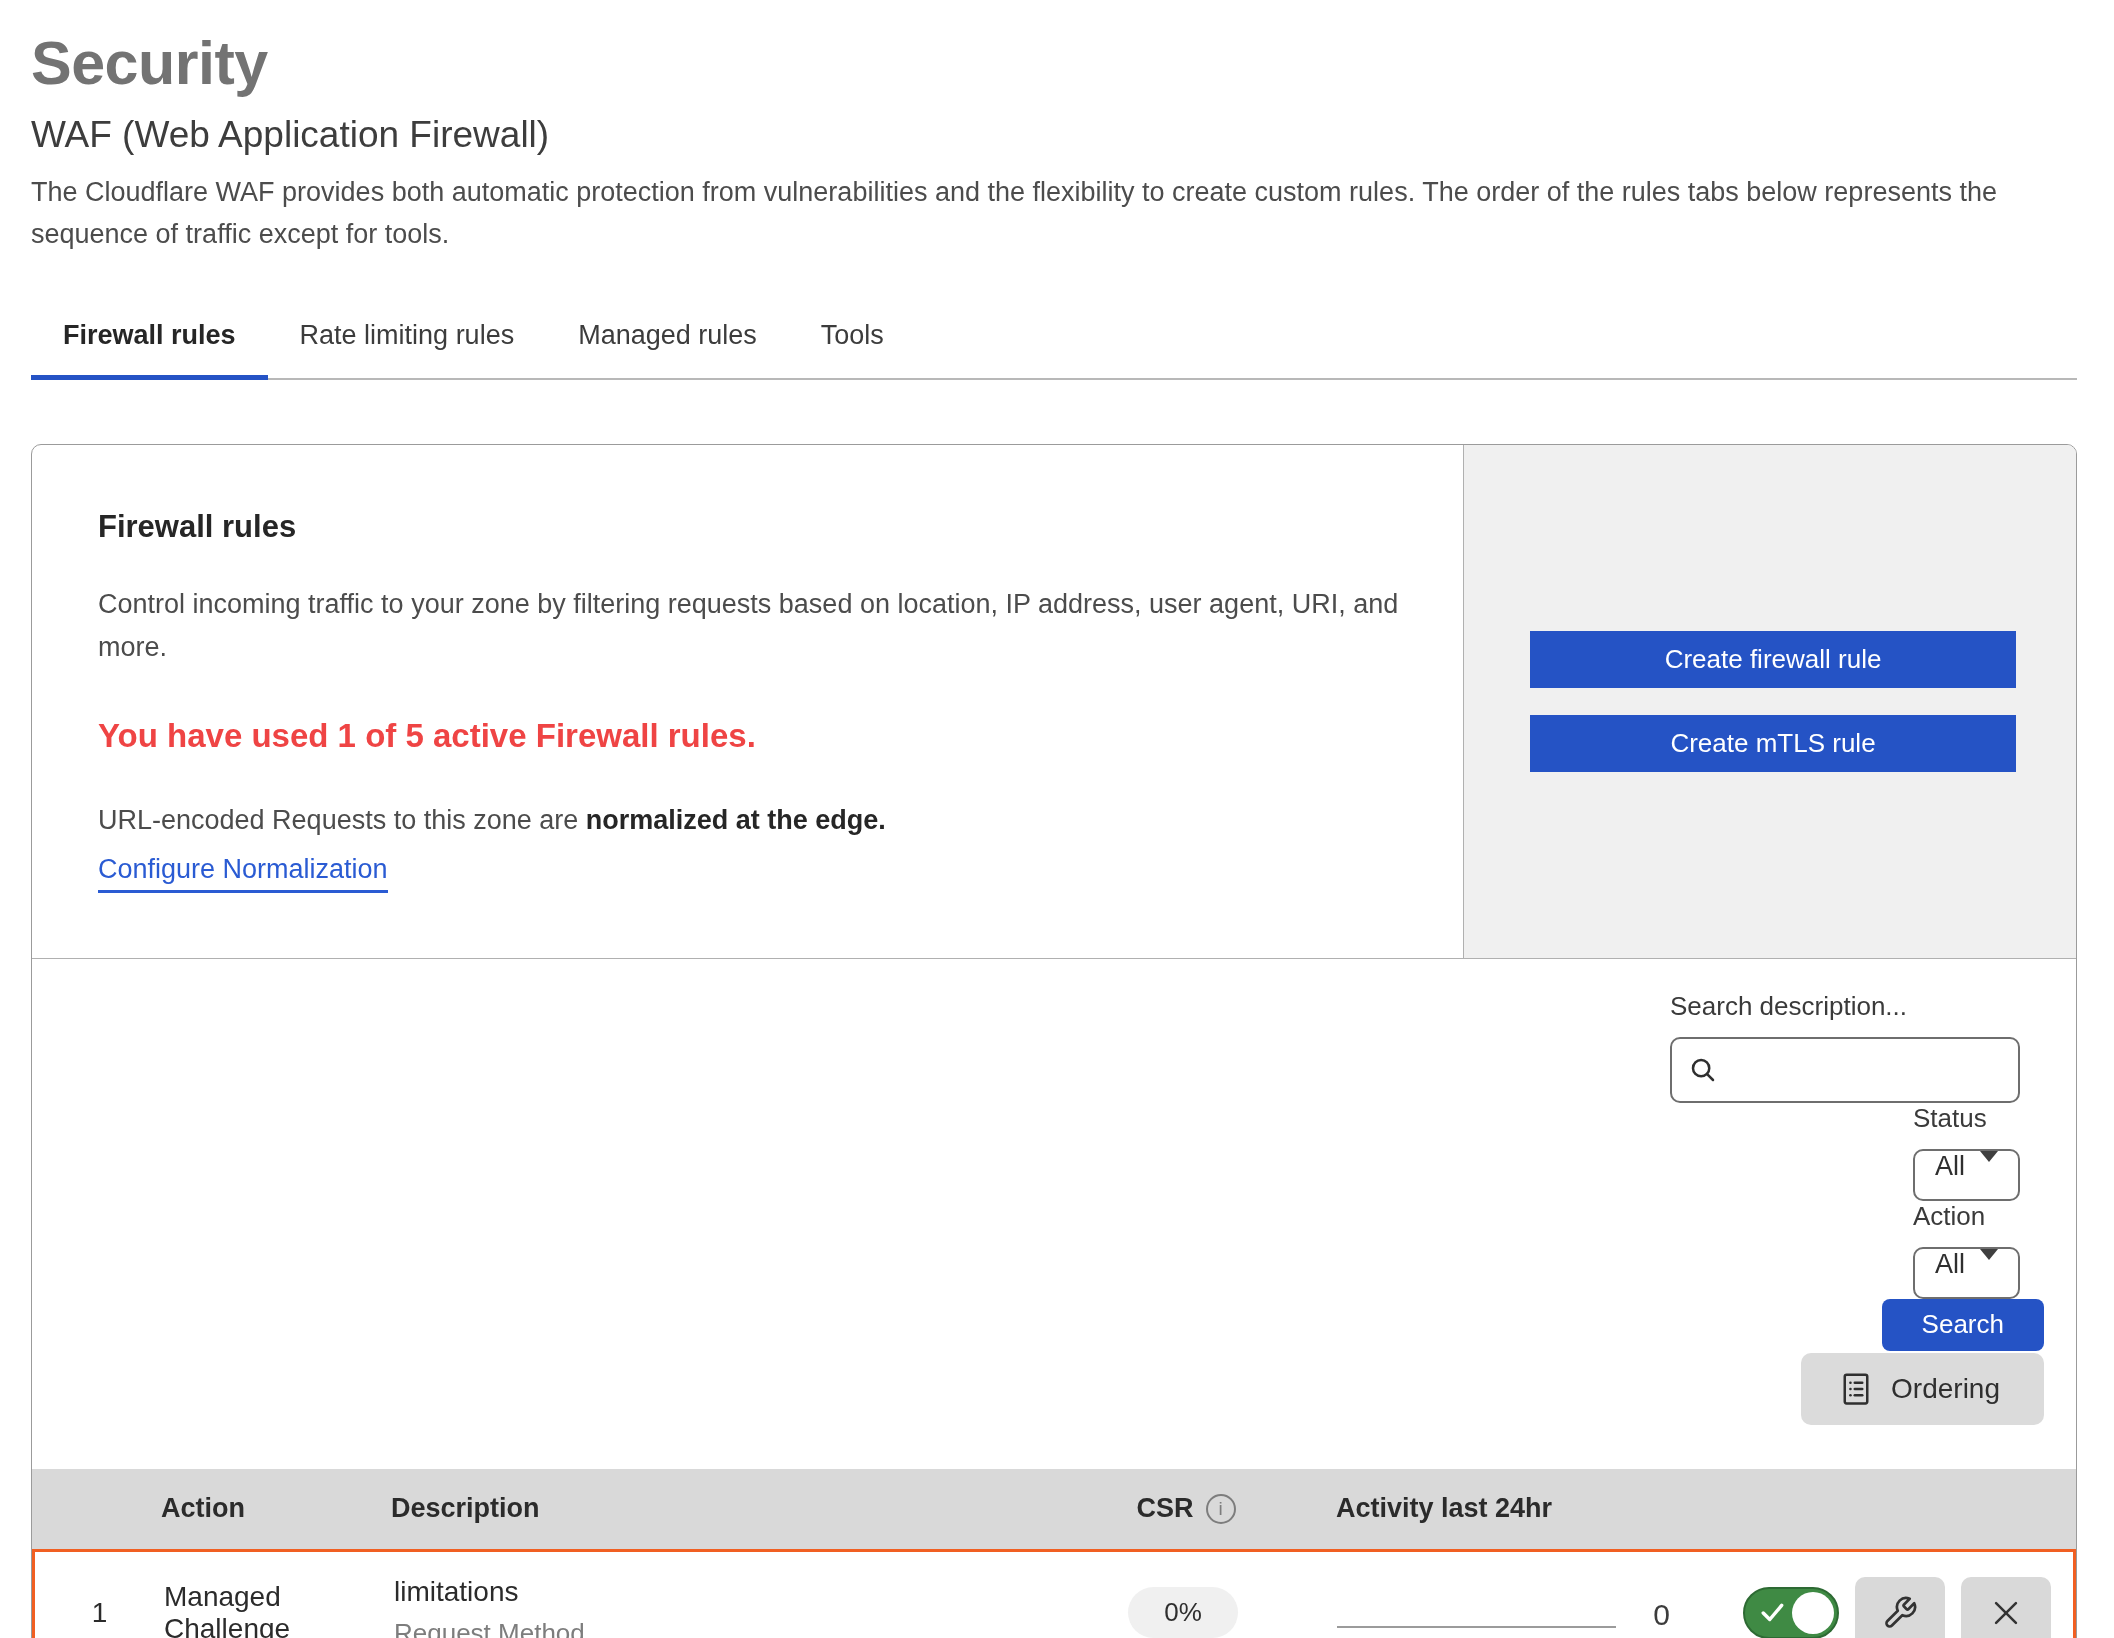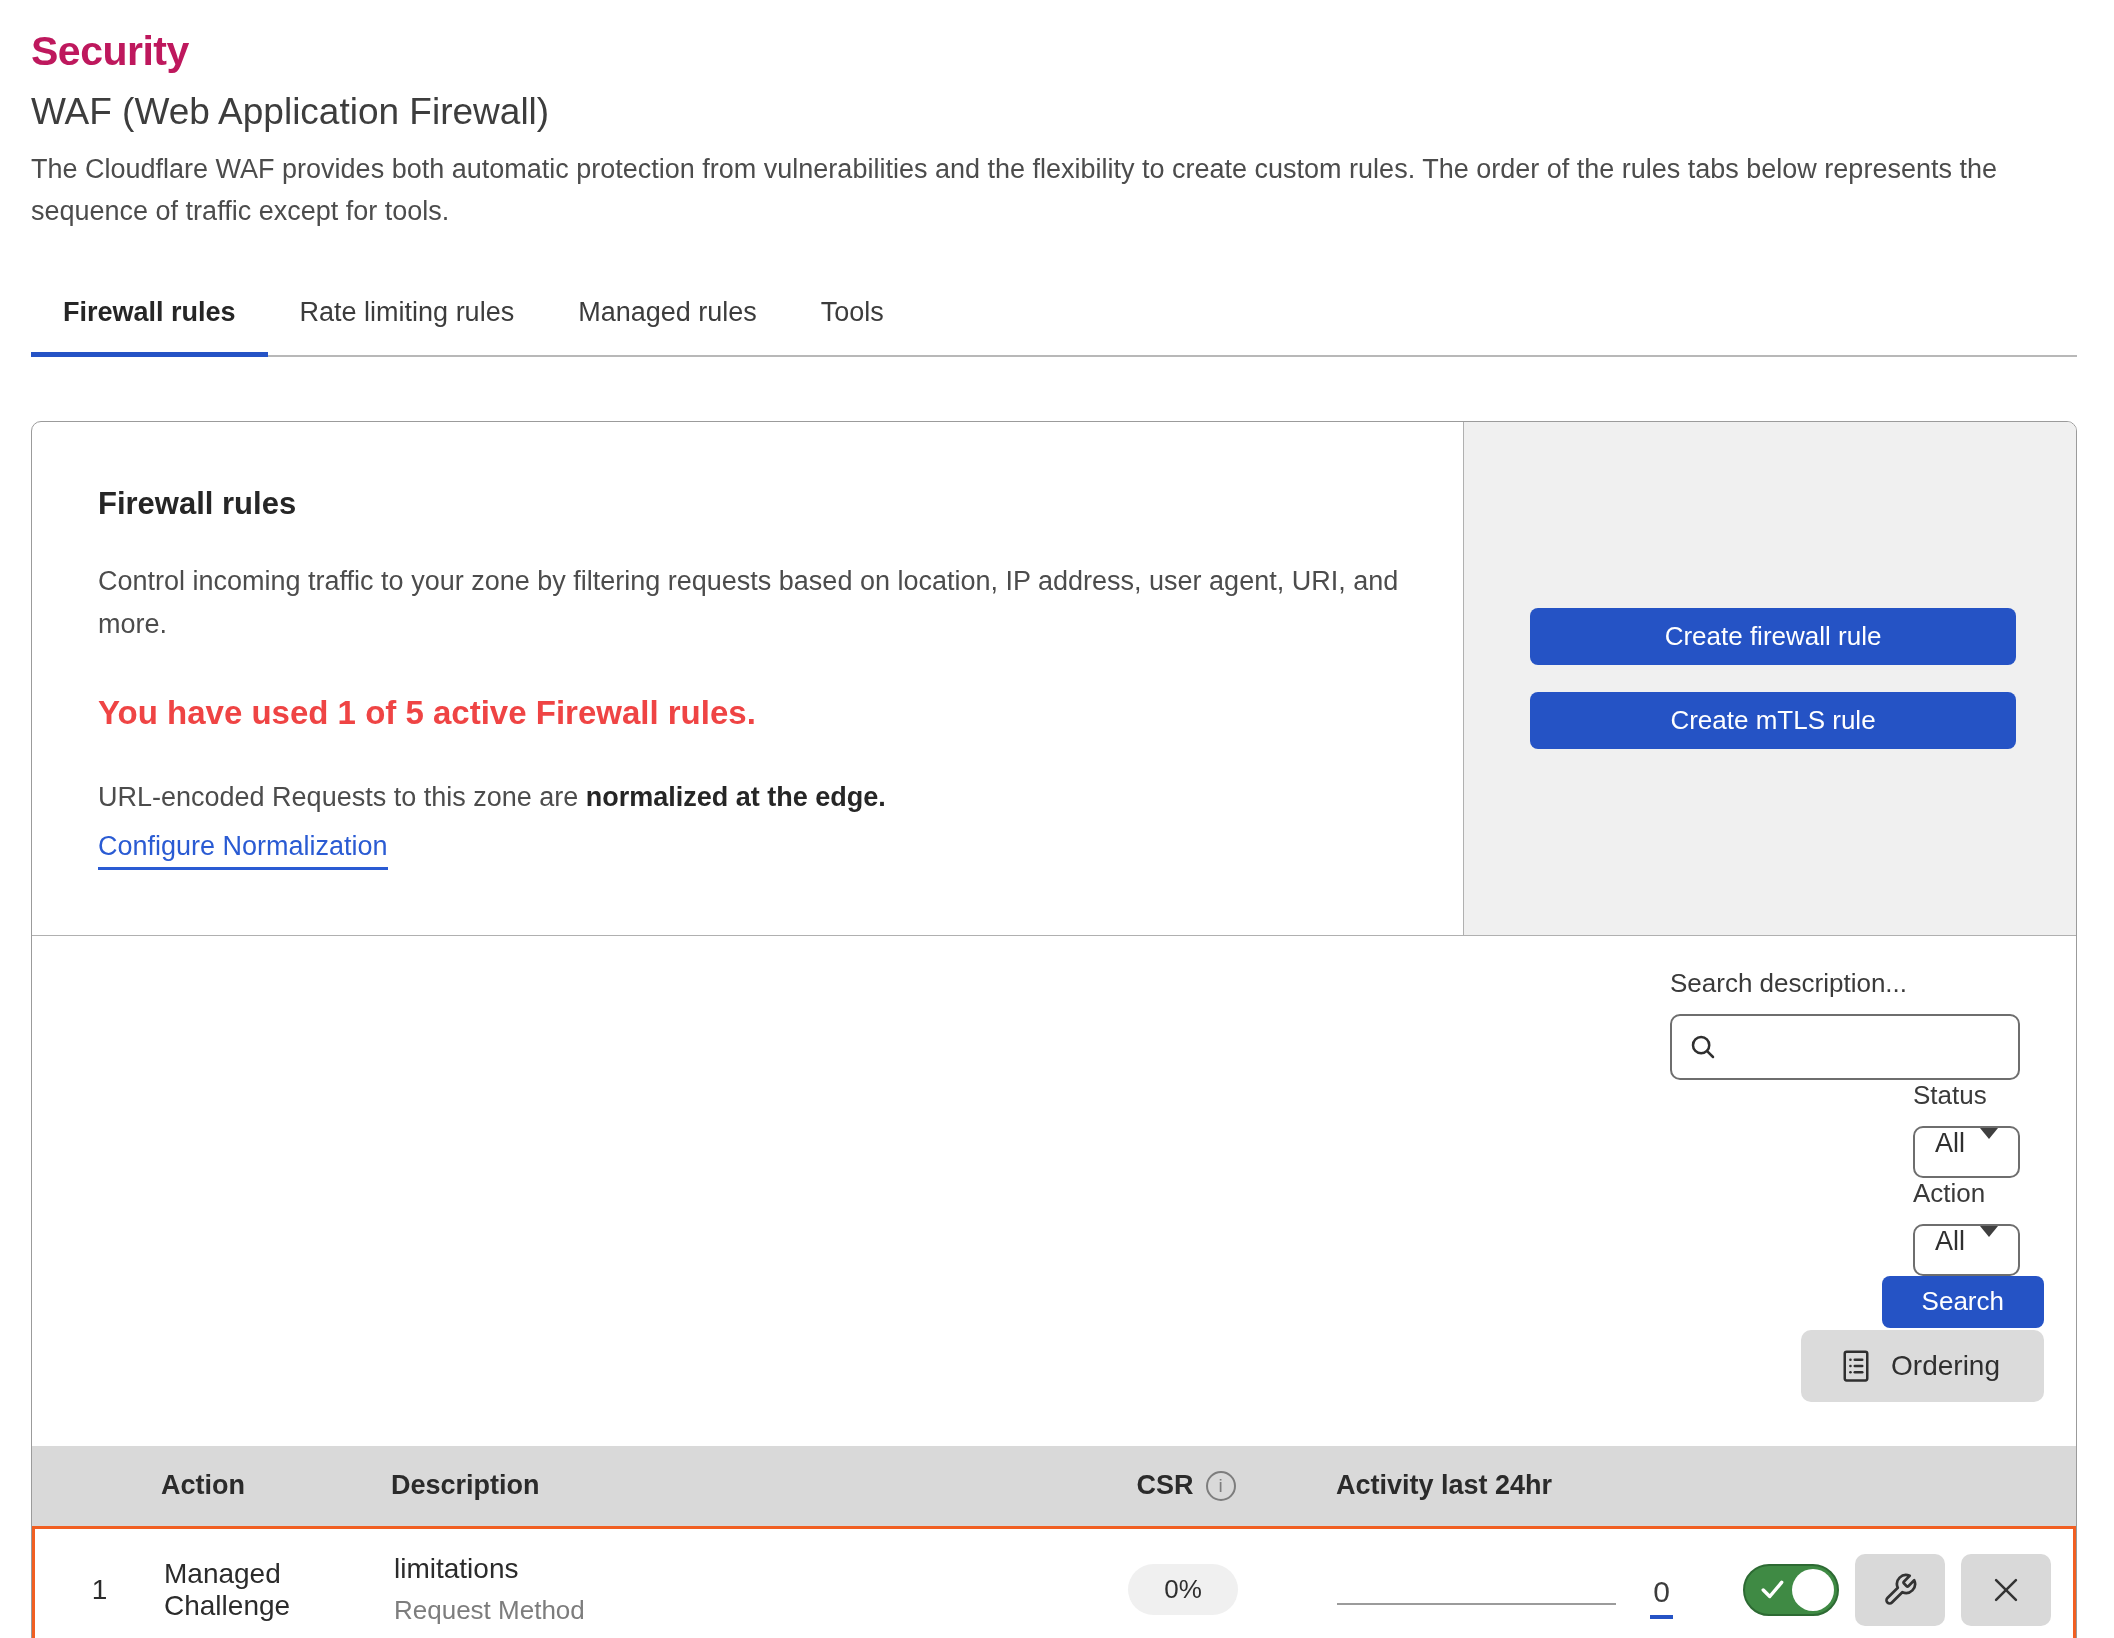--- a/index.html
+++ b/index.html
@@ -4,41 +4,41 @@
 <style>
   * { box-sizing: border-box; margin: 0; padding: 0; }
   html,body { background:#ffffff; }
   body {
     width: 2114px; height: 1638px; overflow: hidden;
     font-family: "Liberation Sans", "DejaVu Sans", sans-serif;
     color: #2b2b2b;
     padding: 28px 37px 0 31px;
   }
   
-  .page-title { font-size: 41px; font-weight: 700; letter-spacing: -0.5px; margin-bottom: 16px; color:#be185d;}
+  .page-title { font-size: 61px; font-weight: 700; letter-spacing: -0.5px; margin-bottom: 16px; color:#737373;}
   .page-subtitle { font-size: 37px; font-weight: 400; color: #3d3d3d; margin-bottom: 16px; }
   .page-desc { font-size: 27px; line-height: 1.55; color: #4c4c4c; max-width: 2000px; }
   
   .tabs { display: flex; margin-top: 46px; border-bottom: 2px solid #b8b8b8; }
   .tab { font-size: 27px; color: #3c3c3c; padding: 18px 32px 24px; cursor: pointer; position: relative; margin-bottom: -2px; }
   .tab.active { font-weight: 700; color: #262626; border-bottom: 5px solid var(--accent-blue); }
   
   .panel { margin-top: 64px; border: 1px solid #9b9b9b; border-radius: 10px; overflow: hidden; background:#fff; }
   .card { display: flex; min-height: 514px; border-bottom: 1px solid #b0b0b0; }
   .card-left { flex: 1; padding: 64px 40px 48px 66px; }
   .card-left h2 { font-size: 31px; font-weight: 700; margin-bottom: 38px; color:#262626; }
   .card-left .card-desc { font-size: 27px; line-height: 1.6; color: #4c4c4c; margin-bottom: 48px; max-width: 1330px; }
   .card-left .usage { font-size: 33px; font-weight: 700; color: #ef4444; margin-bottom: 50px; }
   .card-left .norm { font-size: 27px; color: #4c4c4c; margin-bottom: 18px; }
   .card-left .norm b { color: #262626; }
   .link { color: var(--link-blue); font-size: 27px; text-decoration: none; border-bottom: 3px solid var(--link-blue); padding-bottom: 5px; cursor: pointer; display:inline-block; }
   .card-right { width: 613px; background: #f0f0f0; border-left: 1px solid #b0b0b0; display: flex; flex-direction: column; justify-content: center; padding: 0 60px 0 66px; gap: 27px; }
   .btn-primary {
     display:flex; align-items:center; justify-content:center;
-    height: 57px; border: none; border-radius: 8px;
+    height: 57px; border: none; border-radius: 0;
     background: var(--accent-blue); color: #fff; font-size: 26px;
     font-family: inherit; cursor: pointer; width: 100%;
   }
   
   .filterbar { display: flex; align-items: flex-end; padding: 32px 32px 44px 32px; flex-direction: column; }
   .fgroup { display: flex; flex-direction: column; margin-right: 24px; }
   .fgroup .flabel { font-size: 26px; color: #3a3a3a; margin-bottom: 15px; }
   .search-box { width: 350px; height: 66px; border: 2px solid #6e6e6e; border-radius: 10px; display: flex; align-items: center; padding-left: 16px; background:#fff; }
   .search-box input { border: none; outline: none; flex: 1; height: 100%; font-size: 26px; font-family: inherit; background: transparent; margin-left: 10px; }
   .dropdown { height: 52px; border: 2px solid #6e6e6e; border-radius: 10px; display: flex; gap: 15px; padding: 0 20px; font-size: 27px; color: #2f2f2f; background: #fff; cursor: pointer; }

